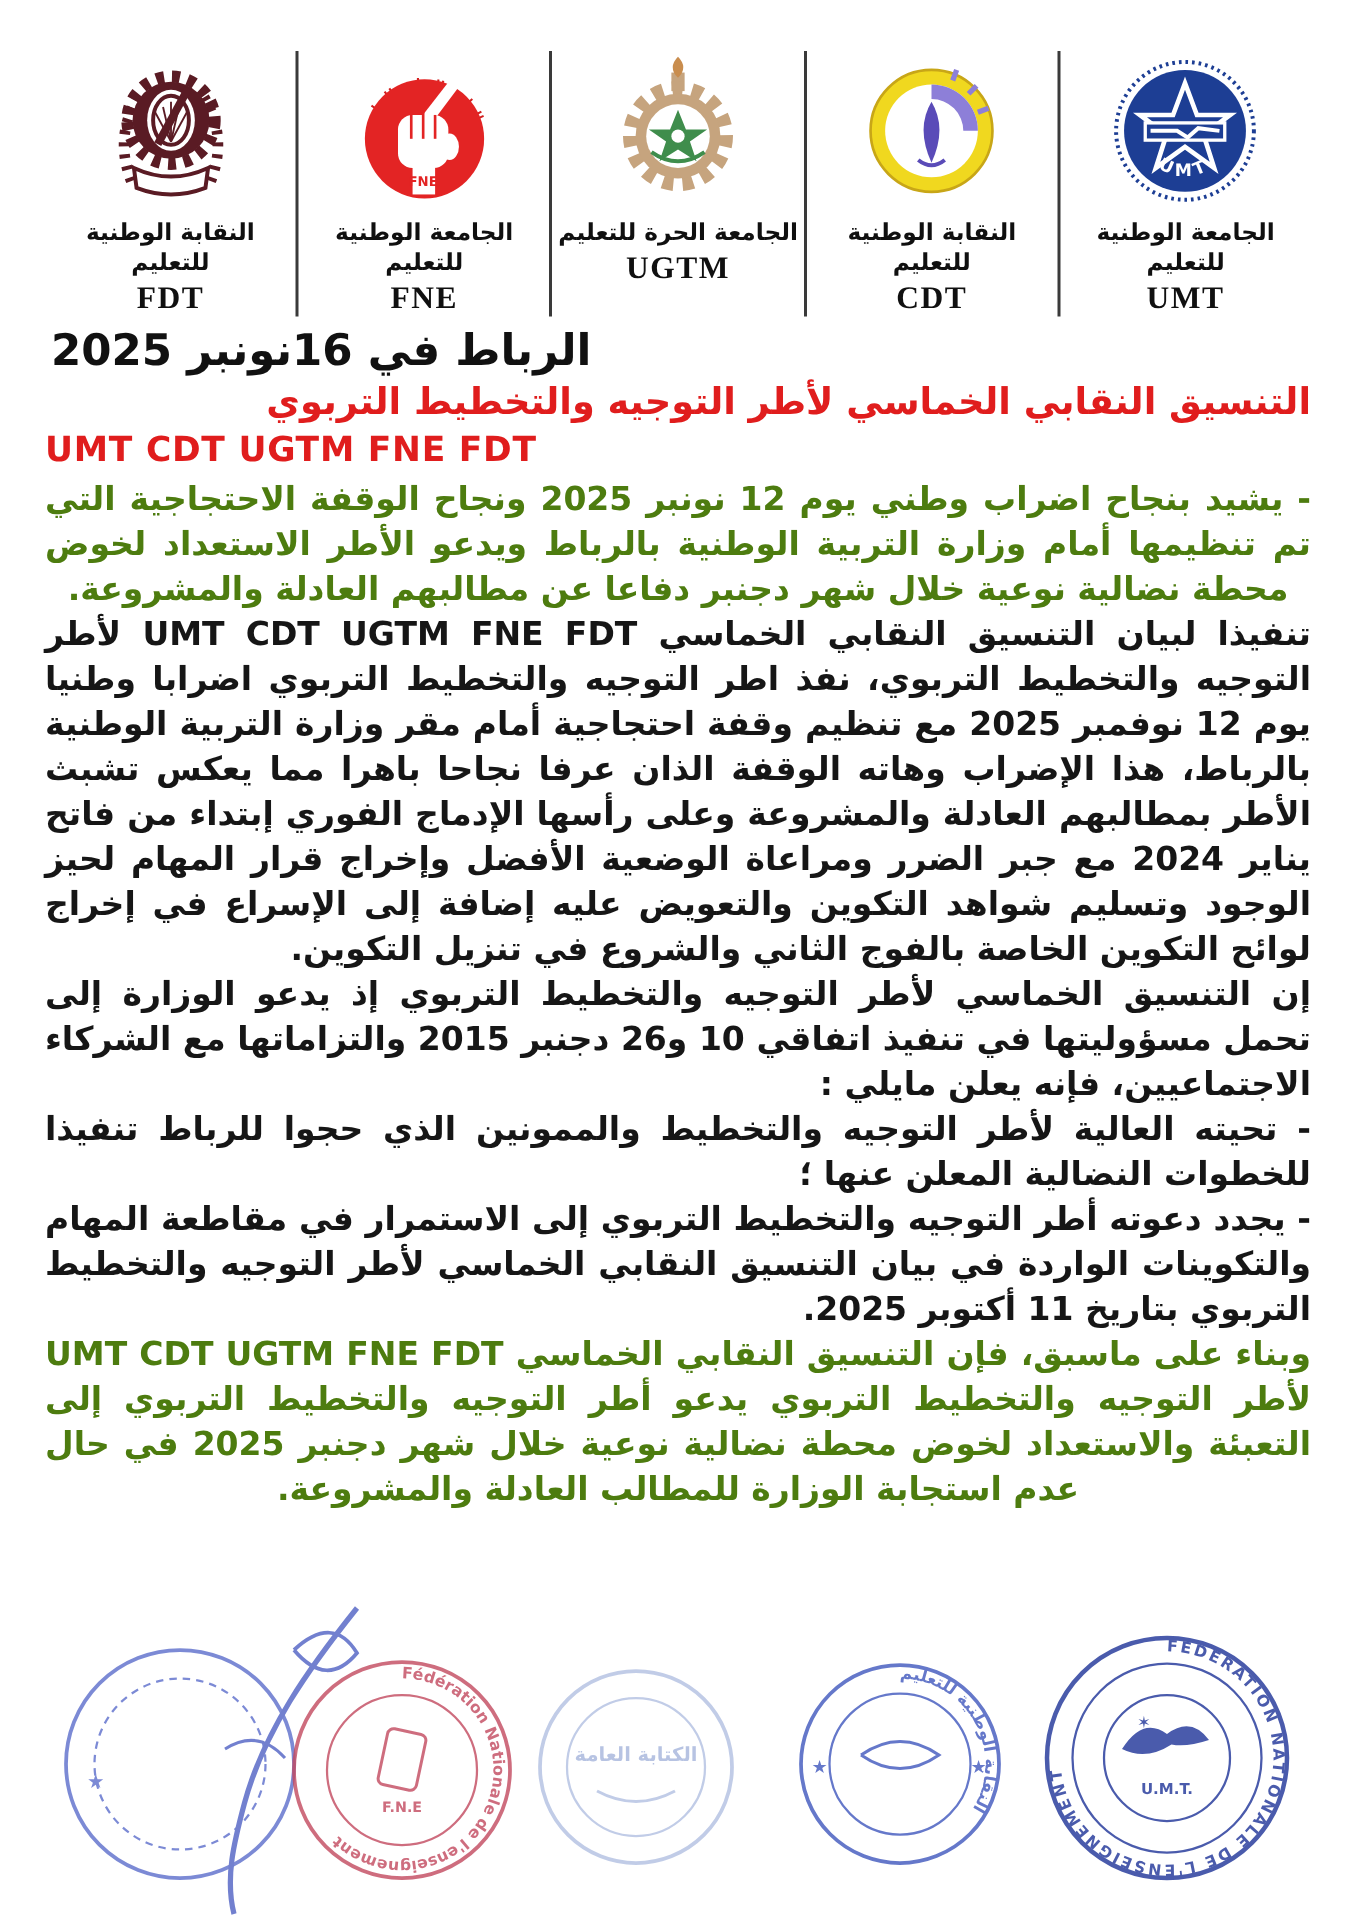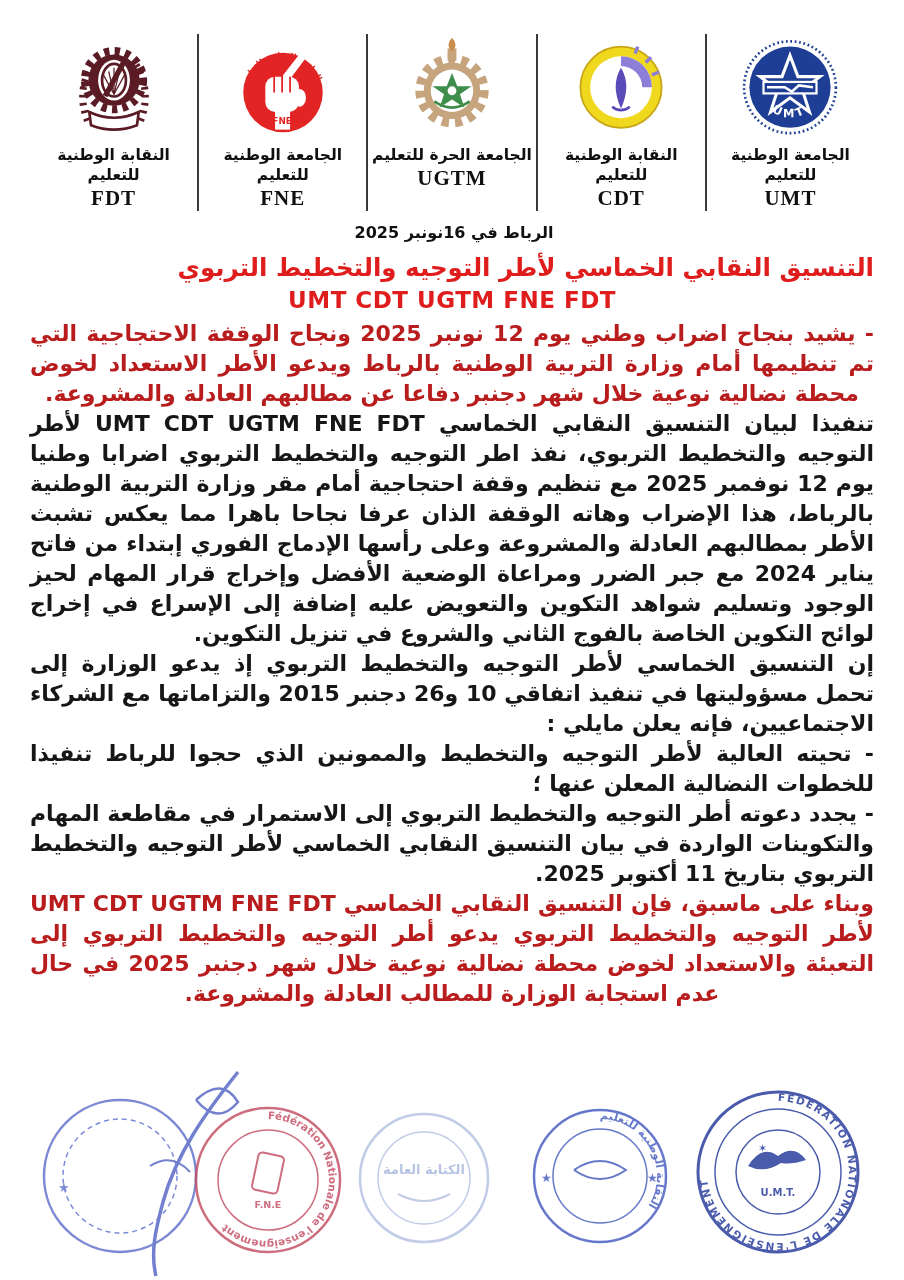--- a/index.html
+++ b/index.html
@@ -18,37 +18,37 @@
   .logo-row { display: flex; direction: ltr; margin: 34px 0 0 0; }
   .union-cell { flex: 1; text-align: center; padding: 0 2px; }
   .union-cell + .union-cell { border-left: 2px solid #3a3a3a; }
   .union-logo { height: 108px; display: flex; align-items: flex-end; justify-content: center; }
   .union-logo svg { height: 106px; width: auto; }
   .union-name { font-size: 15.5px; line-height: 20px; margin-top: 3px; direction: rtl; color: #101010; }
   .union-acr  { font-size: 21px; line-height: 26px; font-family: "Liberation Serif", serif; letter-spacing: 1px; color: #101010; }
 
   
   .date-line {
-    direction: rtl; text-align: center;
-    font-size: 16px; line-height: 32px;
+    direction: rtl; text-align: left;
+    font-size: 29px; line-height: 32px;
     margin: 6px 0 0 4px; color: #111;
   }
   .title-ar {
     color: #e01d1d; text-align: right; direction: rtl;
     font-size: 24.5px; line-height: 31px; margin-top: 3px;
   }
   .title-latin {
-    color: #e01d1d; text-align: center;
+    color: #e01d1d; 
     font-size: 23px; line-height: 30px; letter-spacing: 0.5px; margin-top: 2px;
   }
   p.txt {
     direction: rtl; text-align: justify; text-align-last: right;
     font-size: 22px; line-height: 30px; margin: 0;
   }
-  p.red { color: #b91c1c; }
+  p.red { color: #4d7c0f; }
   p.center-last { text-align-last: center; }
   .red-intro { margin-top: 4px; }
 
   
   .stamps {
     position: absolute; left: 0; top: 1070px;
     width: 904px; height: 210px;
     pointer-events: none;
   }
 </style>

